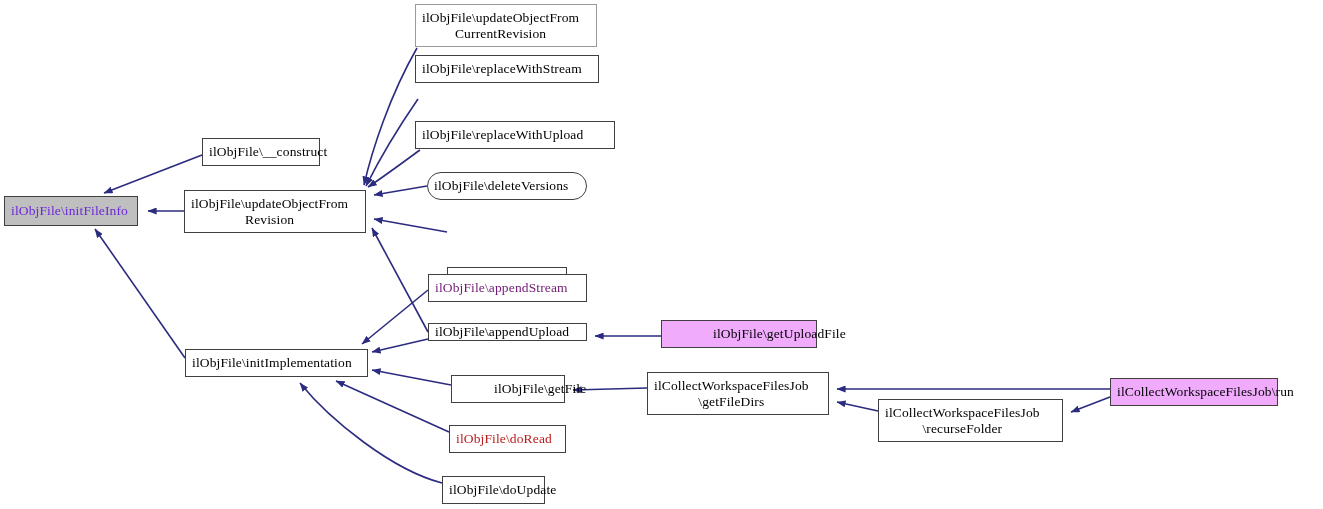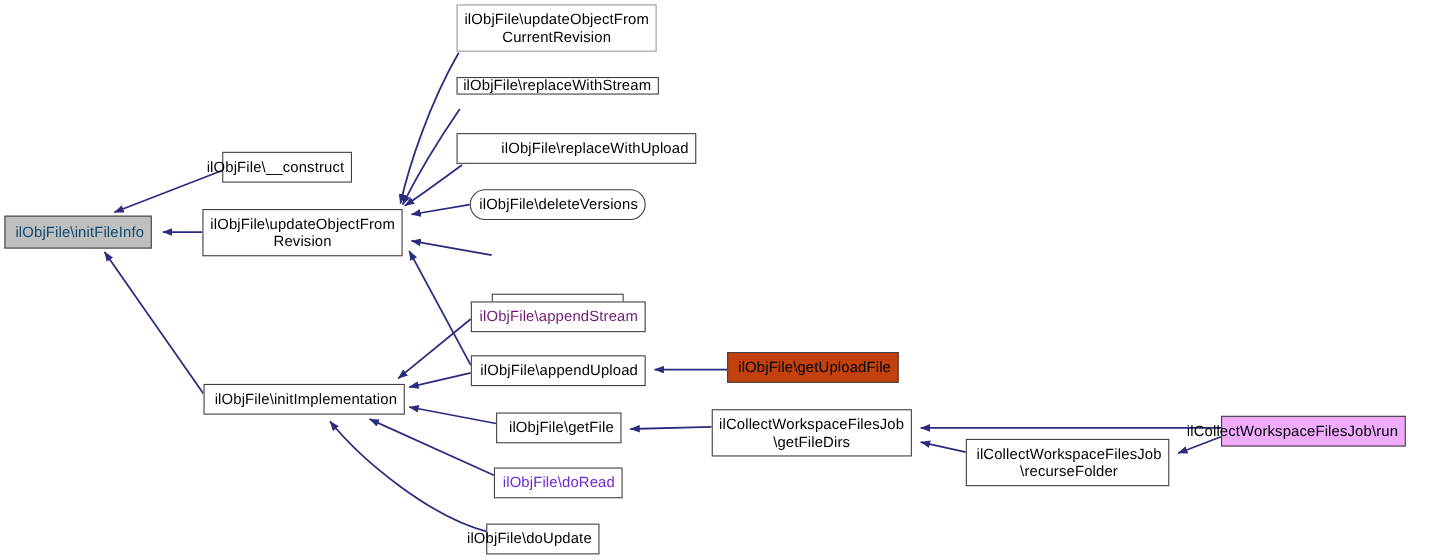--- a/index.html
+++ b/index.html
@@ -22,30 +22,31 @@
     top: 0;
     width: 1323px;
     height: 509px;
     pointer-events: none;
   }
   .node {
     position: absolute;
     box-sizing: border-box;
     display: flex;
     align-items: center;
-    justify-content: flex-end;
+    justify-content: flex-start;
     text-align: center;
     background: #ffffff;
     border: 1px solid #404040;
     color: #000000;
     font-size: 13.5px;
     line-height: 15.5px;
     letter-spacing: 0.01em;
     white-space: pre-line;
     z-index: 5;
+    font-family: Liberation Serif, serif;
   }
   .node.thin {
     border: 1px solid #9a9a9a;
   }
   .node.root {
     background: #bfbfbf;
     border: 1px solid #404040;
   }
   .node-label {
     display: block;
@@ -78,36 +79,36 @@
         <path d="M 449,432 L 336,381" fill="none" stroke="#2b2b80" stroke-width="1.6" marker-end="url(#arrowhead)"></path>
         <path d="M 442,483 C 392,470 330,420 300,383" fill="none" stroke="#2b2b80" stroke-width="1.6" marker-end="url(#arrowhead)"></path>
         <path d="M 661,336 L 595,336" fill="none" stroke="#2b2b80" stroke-width="1.6" marker-end="url(#arrowhead)"></path>
         <path d="M 647,388 L 573,390" fill="none" stroke="#2b2b80" stroke-width="1.6" marker-end="url(#arrowhead)"></path>
         <path d="M 1110,389 L 837,389" fill="none" stroke="#2b2b80" stroke-width="1.6" marker-end="url(#arrowhead)"></path>
         <path d="M 878,411 L 837,402" fill="none" stroke="#2b2b80" stroke-width="1.6" marker-end="url(#arrowhead)"></path>
         <path d="M 1110,397 L 1071,412" fill="none" stroke="#2b2b80" stroke-width="1.6" marker-end="url(#arrowhead)"></path>
       </g>
   </svg>
   <div id="nodes">
-      <div class="node root" style="left: 4px; top: 196px; width: 134px; height: 30px; background: rgb(191, 191, 191); color: #0c4a6e;"><span class="node-label">ilObjFile\initFileInfo</span></div>
+      <div class="node root" style="left: 4px; top: 196px; width: 134px; height: 30px; background: rgb(191, 191, 191); color: #6d28d9;"><span class="node-label">ilObjFile\initFileInfo</span></div>
       <div class="node" style="left: 202px; top: 138px; width: 118px; height: 28px; background: rgb(255, 255, 255); color: #000000;"><span class="node-label">ilObjFile\__construct</span></div>
       <div class="node" style="left: 184px; top: 190px; width: 182px; height: 43px; background: rgb(255, 255, 255); color: rgb(0, 0, 0);"><span class="node-label">ilObjFile\updateObjectFrom
 Revision</span></div>
       <div class="node" style="left: 185px; top: 349px; width: 183px; height: 28px; background: rgb(255, 255, 255); color: rgb(0, 0, 0);"><span class="node-label">ilObjFile\initImplementation</span></div>
       <div class="node thin" style="left: 415px; top: 4px; width: 182px; height: 43px; background: rgb(255, 255, 255); color: rgb(0, 0, 0);"><span class="node-label">ilObjFile\updateObjectFrom
 CurrentRevision</span></div>
-      <div class="node" style="left: 415px; top: 70px; width: 184px; height: 16px; background: rgb(255, 255, 255); color: rgb(0, 0, 0);"><span class="node-label">ilObjFile\replaceWithStream</span></div>
-      <div class="node" style="left: 415px; top: 121px; width: 218px; height: 28px; background: rgb(255, 255, 255); color: rgb(0, 0, 0);"><span class="node-label">ilObjFile\replaceWithUpload</span></div>
+      <div class="node" style="left: 415px; top: 55px; width: 184px; height: 28px; background: rgb(255, 255, 255); color: rgb(0, 0, 0);"><span class="node-label">ilObjFile\replaceWithStream</span></div>
+      <div class="node" style="left: 415px; top: 121px; width: 200px; height: 28px; background: rgb(255, 255, 255); color: rgb(0, 0, 0);"><span class="node-label">ilObjFile\replaceWithUpload</span></div>
       <div class="node" style="left: 427px; top: 172px; width: 160px; height: 28px; background: rgb(255, 255, 255); color: rgb(0, 0, 0); border-radius: 14px;"><span class="node-label">ilObjFile\deleteVersions</span></div>
       <div class="node" style="left: 447px; top: 223px; width: 120px; height: 28px; background: rgb(255, 255, 255); color: rgb(0, 0, 0); margin-top: 44px;"><span class="node-label">ilObjFile\rollback</span></div>
       <div class="node" style="left: 428px; top: 274px; width: 159px; height: 28px; background: rgb(255, 255, 255); color: #701a75;"><span class="node-label">ilObjFile\appendStream</span></div>
-      <div class="node" style="left: 428px; top: 323px; width: 159px; height: 28px; background: rgb(255, 255, 255); color: rgb(0, 0, 0); padding-left: 15px;"><span class="node-label">ilObjFile\appendUpload</span></div>
+      <div class="node" style="left: 428px; top: 323px; width: 159px; height: 18px; background: rgb(255, 255, 255); color: rgb(0, 0, 0);"><span class="node-label">ilObjFile\appendUpload</span></div>
       <div class="node" style="left: 451px; top: 375px; width: 114px; height: 28px; background: rgb(255, 255, 255); color: rgb(0, 0, 0); padding-left: 36px;"><span class="node-label">ilObjFile\getFile</span></div>
-      <div class="node" style="left: 449px; top: 425px; width: 117px; height: 28px; background: rgb(255, 255, 255); color: #6d28d9;"><span class="node-label">ilObjFile\doRead</span></div>
+      <div class="node" style="left: 449px; top: 425px; width: 117px; height: 28px; background: rgb(255, 255, 255); color: #b91c1c;"><span class="node-label">ilObjFile\doRead</span></div>
       <div class="node" style="left: 442px; top: 476px; width: 103px; height: 28px; background: rgb(255, 255, 255); color: rgb(0, 0, 0);"><span class="node-label">ilObjFile\doUpdate</span></div>
-      <div class="node" style="left: 661px; top: 320px; width: 156px; height: 28px; background: #c2410c; color: rgb(0, 0, 0);"><span class="node-label">ilObjFile\getUploadFile</span></div>
+      <div class="node" style="left: 661px; top: 320px; width: 156px; height: 28px; background: #f0abfc; color: rgb(0, 0, 0); padding-left: 45px;"><span class="node-label">ilObjFile\getUploadFile</span></div>
       <div class="node" style="left: 647px; top: 372px; width: 182px; height: 43px; background: rgb(255, 255, 255); color: rgb(0, 0, 0);"><span class="node-label">ilCollectWorkspaceFilesJob
 \getFileDirs</span></div>
       <div class="node" style="left: 878px; top: 399px; width: 185px; height: 43px; background: rgb(255, 255, 255); color: rgb(0, 0, 0);"><span class="node-label">ilCollectWorkspaceFilesJob
 \recurseFolder</span></div>
       <div class="node" style="left: 1110px; top: 378px; width: 168px; height: 28px; background: #f0abfc; color: rgb(0, 0, 0);"><span class="node-label">ilCollectWorkspaceFilesJob\run</span></div>
     </div>
 </div>
 
 </body></html>

